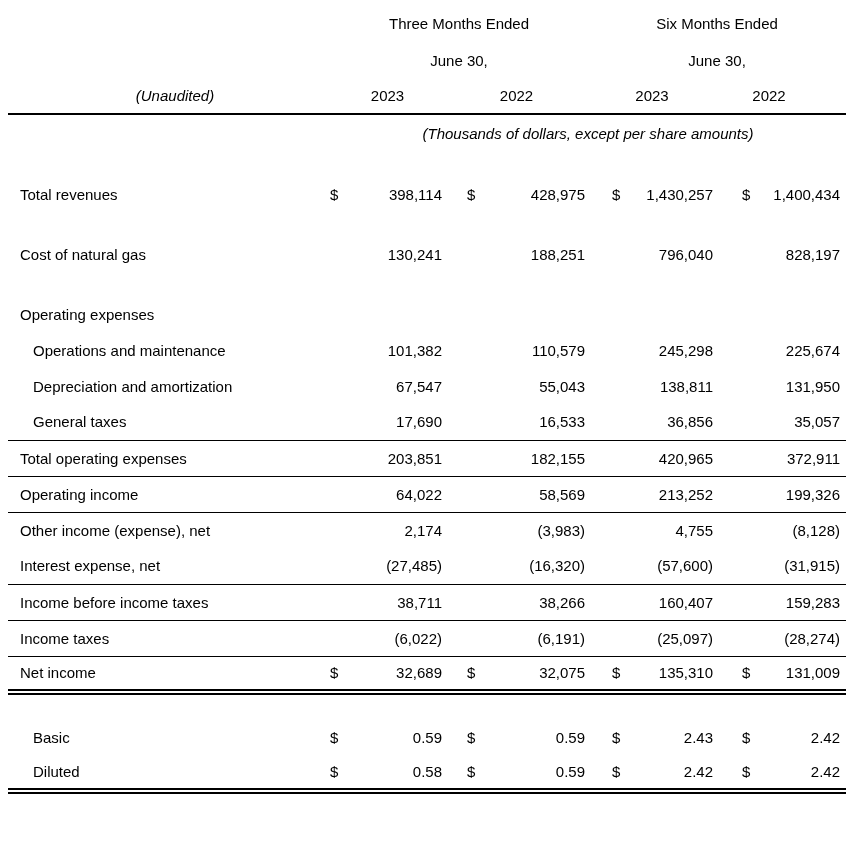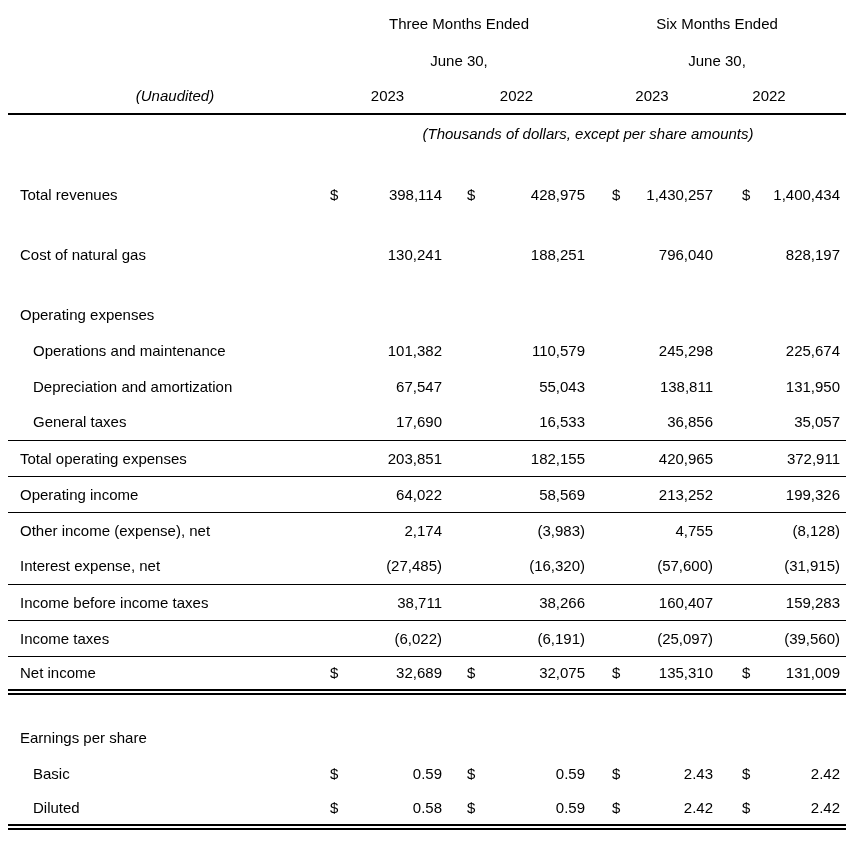--- a/index.html
+++ b/index.html
@@ -213,38 +213,35 @@
       </tr>
       <tr class="data rule-single">
         <td class="label">Income taxes</td>
         <td class="cur g1"></td>
         <td class="val g1">(6,022)</td>
         <td class="cur g2"></td>
         <td class="val g2">(6,191)</td>
         <td class="cur g3"></td>
         <td class="val g3">(25,097)</td>
         <td class="cur g4"></td>
-        <td class="val g4">(39,560)</td>
+        <td class="val g4">(28,274)</td>
       </tr>
       <tr class="data rule-double">
         <td class="label">Net income</td>
         <td class="cur g1">$</td>
         <td class="val g1">32,689</td>
         <td class="cur g2">$</td>
         <td class="val g2">32,075</td>
         <td class="cur g3">$</td>
         <td class="val g3">135,310</td>
         <td class="cur g4">$</td>
         <td class="val g4">131,009</td>
       </tr>
       <tr class="spacer" style="height: 27px;">
         <td colspan="9"></td>
-      </tr>
-      <tr class="section">
-        <td colspan="9" class="label">Earnings per share</td>
       </tr>
       <tr class="data">
         <td class="label indent">Basic</td>
         <td class="cur g1">$</td>
         <td class="val g1">0.59</td>
         <td class="cur g2">$</td>
         <td class="val g2">0.59</td>
         <td class="cur g3">$</td>
         <td class="val g3">2.43</td>
         <td class="cur g4">$</td>

